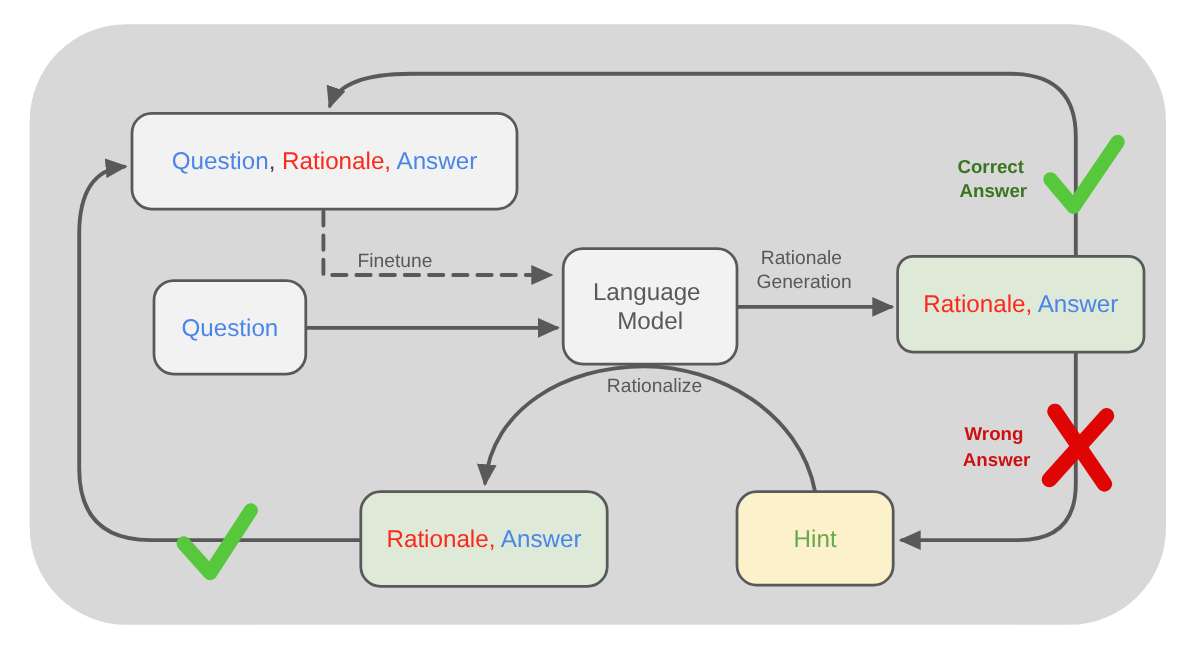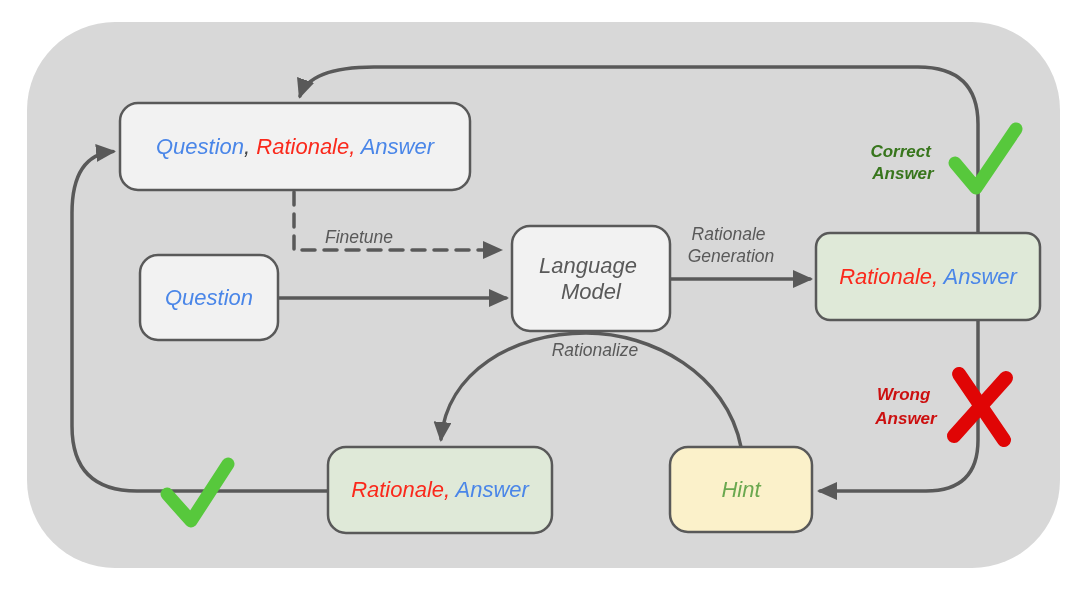--- a/index.html
+++ b/index.html
@@ -1,16 +1,16 @@
 <!DOCTYPE html>
 <html><head>
 <meta charset="utf-8">
 <style>
   html, body { margin: 0; padding: 0; background: #ffffff; }
-  .stage { width: 1080px; height: 597px; position: relative; font-style: italic; }
+  .stage { width: 1080px; height: 597px; position: relative; }
   svg text {
     font-family: "Liberation Sans", sans-serif;
     text-anchor: middle;
   }
   .box-text  { font-size: 22px; }
   .lm-text   { font-size: 22px; }
   .edge-label{ font-size: 17.5px; }
   .status-label { font-size: 17px; font-weight: bold; }
   .node-rect { stroke: #595959; stroke-width: 2.5; }
   .edge {

